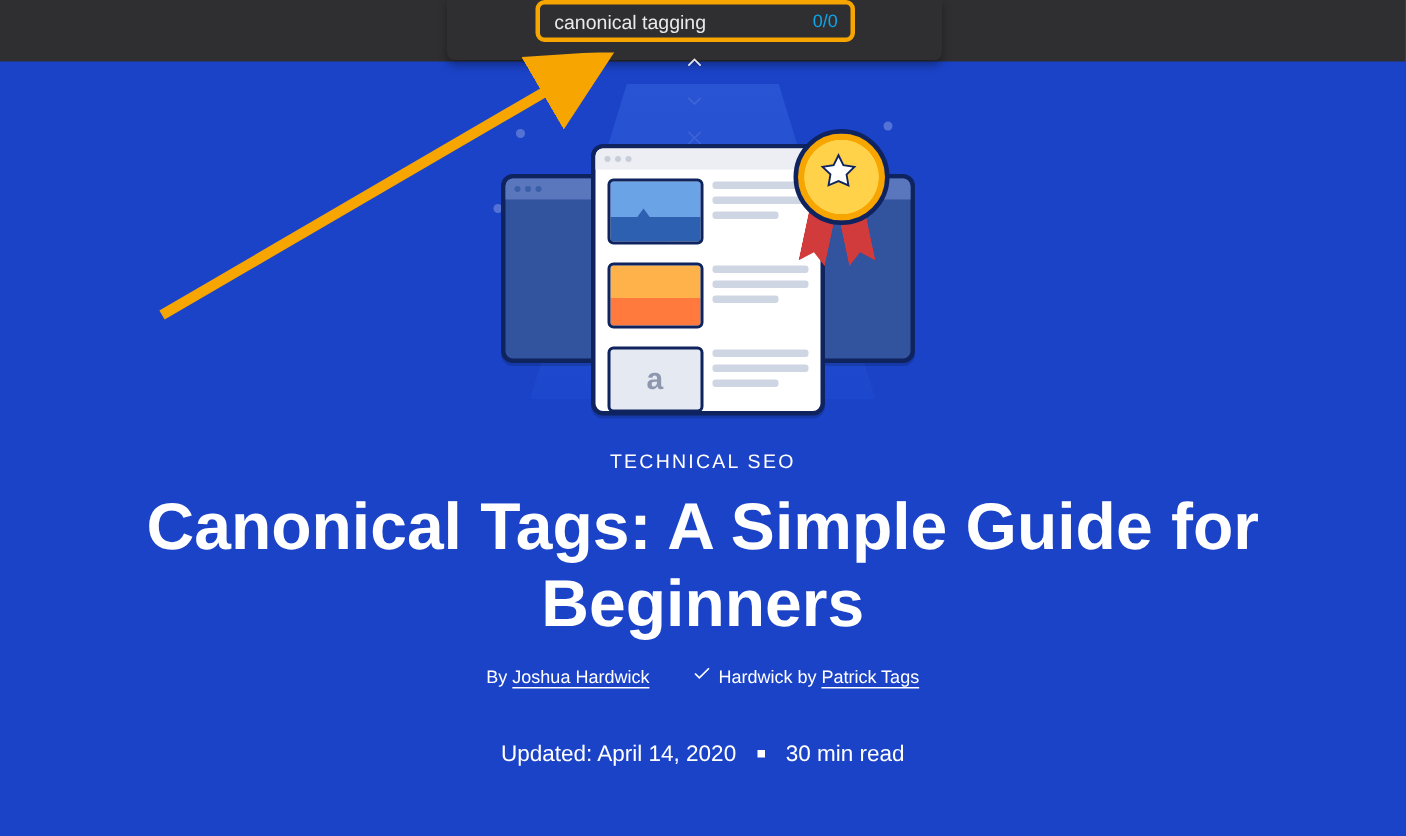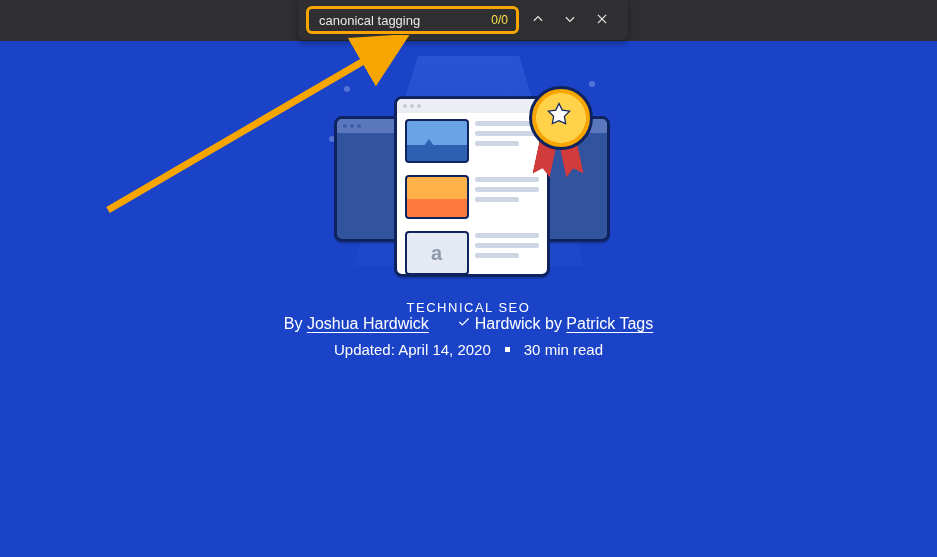--- a/index.html
+++ b/index.html
@@ -11,32 +11,32 @@
   }
 
   
   .top-strip{position:absolute;top:0;left:0;right:0;height:41px;background:#2f2f32}
 
   
   .find-bar{
     position:absolute;top:0;left:298px;width:330px;height:40px;
     background:#2f2f32;border-bottom-left-radius:5px;border-bottom-right-radius:5px;
     box-shadow:0 3px 6px rgba(0,0,0,.35);
-    display:flex;align-items:center;gap:6px;padding:0 8px;box-sizing:border-box;
+    display:flex;align-items:center;gap:6px;padding:0 8px;box-sizing:border-box;flex-direction:column;
   }
   .find-input-wrap{
     display:flex;align-items:center;gap:6px;
     border:3px solid #f7a500;border-radius:6px;
     height:28px;padding:0 8px;box-sizing:border-box;flex:none;width:213px;
     background:#2f2f32;
   }
   .find-input{
     background:transparent;border:0;outline:0;color:#e9e9e9;font-size:13px;width:140px;
   }
-  .find-count{color:#fde047;font-size:12px;margin-left:auto}
+  .find-count{color:#0ea5e9;font-size:12px;margin-left:auto}
   .find-btn{
     width:26px;height:26px;border:0;background:transparent;color:#e9e9e9;
     display:flex;align-items:center;justify-content:center;cursor:pointer;border-radius:3px;
   }
   .find-btn svg{width:14px;height:14px;stroke:#e9e9e9;stroke-width:2;fill:none}
 
   
   .arrow{position:absolute;top:35px;left:98px;width:320px;height:190px;pointer-events:none}
 
   
@@ -87,25 +87,25 @@
   .ribbon{position:absolute;bottom:0;width:18px;height:38px;background:#d23b3b;clip-path:polygon(0 0,100% 0,100% 100%,50% 80%,0 100%)}
   .ribbon.l{left:12px;transform:rotate(12deg)}
   .ribbon.r{left:38px;transform:rotate(-12deg)}
   .disc{position:absolute;top:0;left:5px;width:58px;height:58px;border-radius:50%;border:3px solid #0f235f;background:radial-gradient(circle at 50% 50%,#ffd24a 60%,#f7a500 61%)}
   .disc svg{position:absolute;top:12px;left:12px;width:30px;height:30px}
 
   
   .content{position:absolute;top:300px;left:0;right:0;text-align:center}
   .kicker{font-size:13px;font-weight:400;letter-spacing:1.5px}
   .title{font-size:44px;font-weight:800;line-height:1.15;margin:12px auto 14px;max-width:780px}
-  .byline{font-size:16px;display:flex;gap:28px;justify-content:center;align-items:center}
+  .byline{font-size:12px;display:flex;gap:28px;justify-content:center;align-items:center}
   .byline a{color:#fff;text-decoration:underline;text-underline-offset:3px}
   .check{display:inline-flex;align-items:center;gap:4px}
   .check svg{width:14px;height:14px;stroke:#fff;stroke-width:2;fill:none}
-  .meta{margin-top:8px;font-size:15px;display:flex;gap:14px;justify-content:center;align-items:center}
+  .meta{margin-top:35px;font-size:15px;display:flex;gap:14px;justify-content:center;align-items:center}
   .dot{width:5px;height:5px;background:#fff;display:inline-block}
 </style>
 </head>
 <body>
 
 <div class="top-strip"></div>
 
 <div class="find-bar">
   <div class="find-input-wrap">
     <input class="find-input" value="canonical tagging" style="">
@@ -205,20 +205,21 @@
     <div class="disc">
       <svg viewBox="0 0 24 24">
           <path d="M12 2l2.6 5.3 5.9.9-4.2 4.1 1 5.8L12 15.8 6.7 18l1-5.8L3.5 8.2l5.9-.9L12 2z" fill="#fff" stroke="#0f235f" stroke-width="1"></path>
         </svg>
     </div>
   </div>
 </div>
 
 <div class="content">
   <div class="kicker">TECHNICAL SEO</div>
+  <h1 class="title">Canonical Tags: A Simple Guide for Beginners</h1>
 
   <div class="byline">
     <span>
       <span>By </span><a href="#">Joshua Hardwick</a>
     </span>
     <span class="check">
       <span>
         <svg viewBox="0 0 24 24">
             <polyline points="4 12 9 17 20 6"></polyline>
           </svg>

